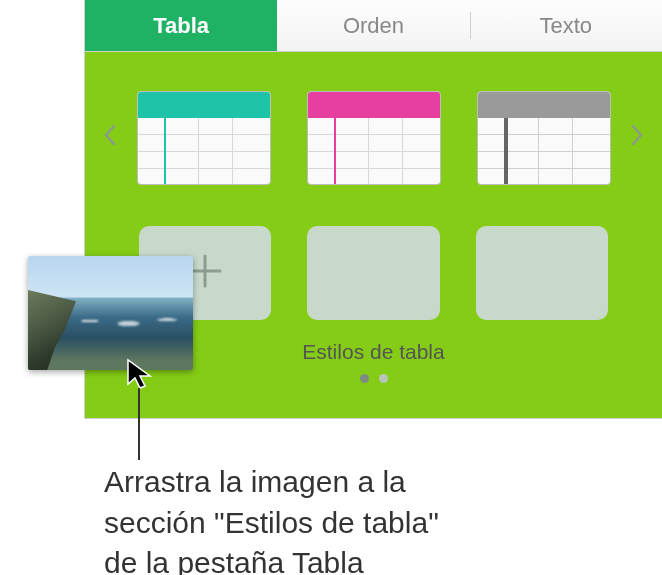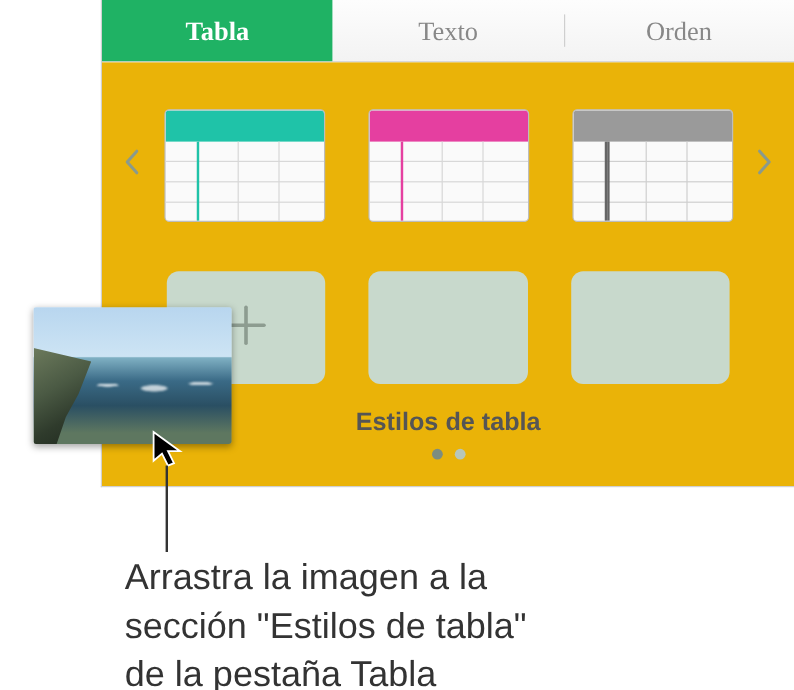--- a/index.html
+++ b/index.html
@@ -19,21 +19,20 @@
       border-left: 1px solid #d0d0d0;
       border-bottom: 1px solid #d0d0d0;
       background: #fff;
     }
     .tabbar {
       display: flex;
       align-items: stretch;
       height: 52px;
       border-bottom: 1px solid #cfcfcf;
       background: linear-gradient(#fdfdfd, #f3f3f3);
-      font-family: Liberation Serif, serif;
     }
     .tab {
       flex: 1;
       display: flex;
       align-items: center;
       justify-content: center;
       font-size: 22px;
       color: #888;
       cursor: pointer;
       position: relative;
@@ -49,24 +48,23 @@
     }
     .tab.active {
       background: #1fb264;
       color: #fff;
       font-weight: 600;
     }
     .tab.active::before { display: none; }
     .tab.active + .tab::before { display: none; }
 
     .styles-panel {
-      background: #eab308;
-      padding: 26px 14px 18px;
+      background: #84cc16;
+      padding: 26px 14px 31px;
       position: relative;
-      font-weight: bold;
     }
     .styles-row {
       display: flex;
       align-items: center;
       gap: 16px;
     }
     .nav-arrow {
       width: 24px;
       height: 120px;
       display: flex;
@@ -224,22 +222,22 @@
       line-height: 1.35;
       color: #333;
     }
   </style>
 </head>
 <body>
 
 <div class="panel-wrap">
   <div class="tabbar">
     <div class="tab active">Tabla</div>
+    <div class="tab">Orden</div>
     <div class="tab">Texto</div>
-    <div class="tab">Orden</div>
   </div>
 
   <div class="styles-panel">
     <div class="styles-row">
       <div class="nav-arrow">
         <span>
           <svg width="14" height="22" viewBox="0 0 14 22">
               <polyline points="11,2 3,11 11,20" fill="none" stroke="currentColor" stroke-width="2.5" stroke-linecap="round" stroke-linejoin="round"></polyline>
             </svg>
         </span>

